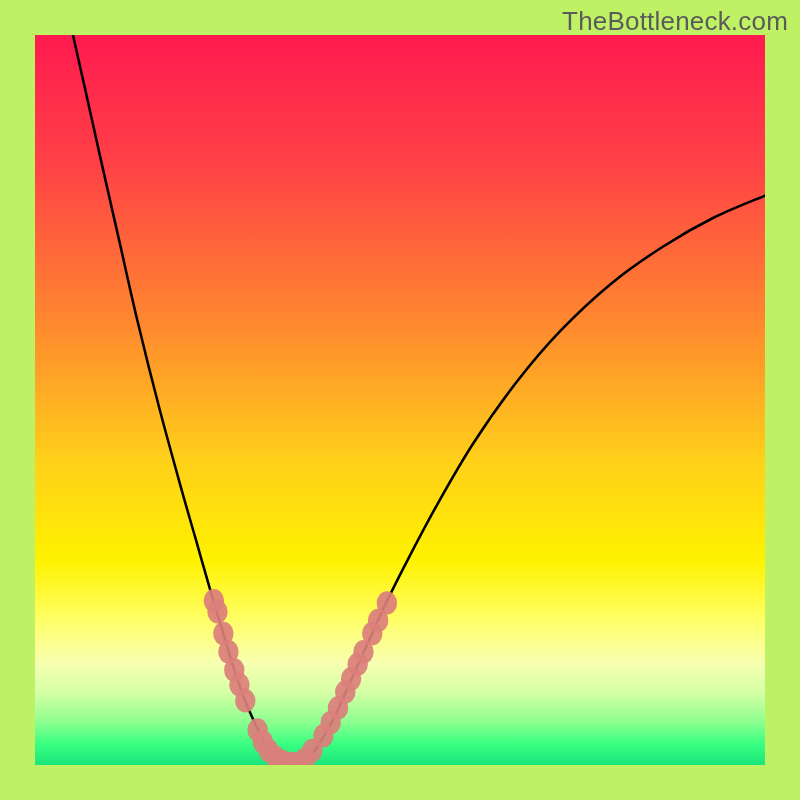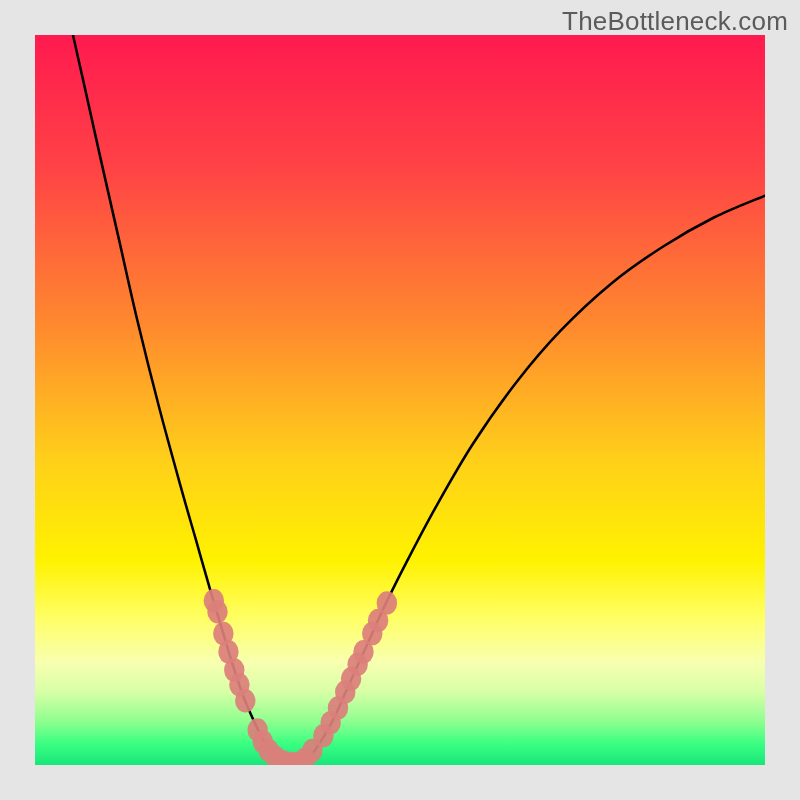--- a/index.html
+++ b/index.html
@@ -8,21 +8,21 @@
     width: 800px;
     height: 800px;
     overflow: hidden;
     background: #000;
     font-family: Arial, Helvetica, sans-serif;
   }
   .frame {
     position: relative;
     width: 800px;
     height: 800px;
-    background: #e5e5e5;
+    background: #bef264;
   }
   .plot-area {
     position: absolute;
     left: 35px;
     top: 35px;
     width: 730px;
     height: 730px;
     overflow: hidden;
   }
   .gradient-bg {

